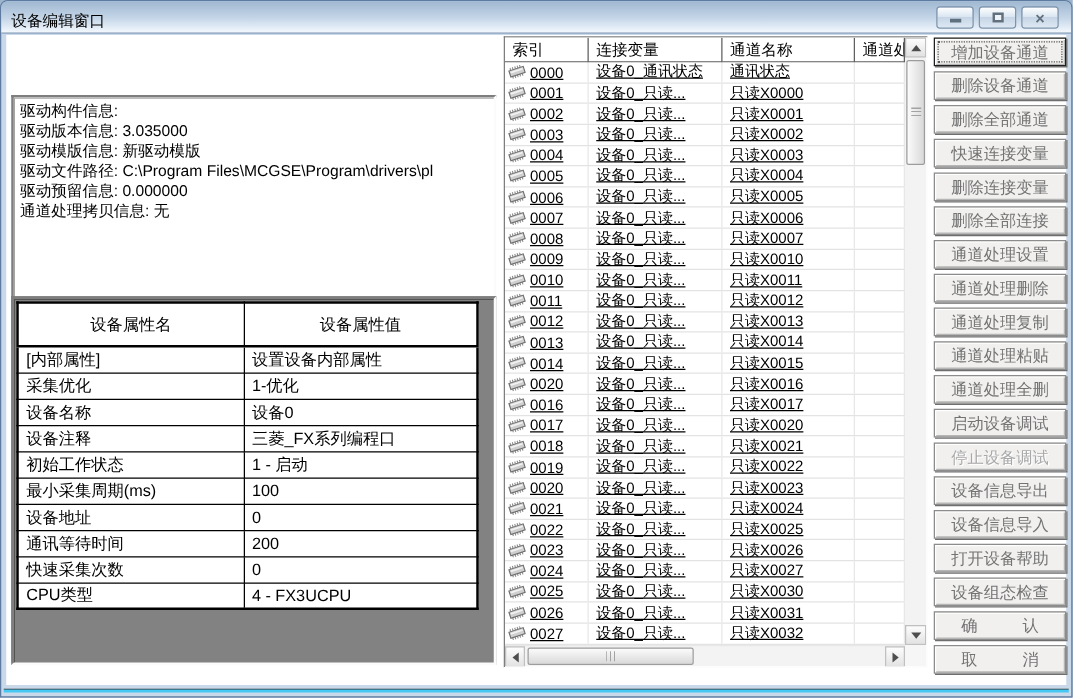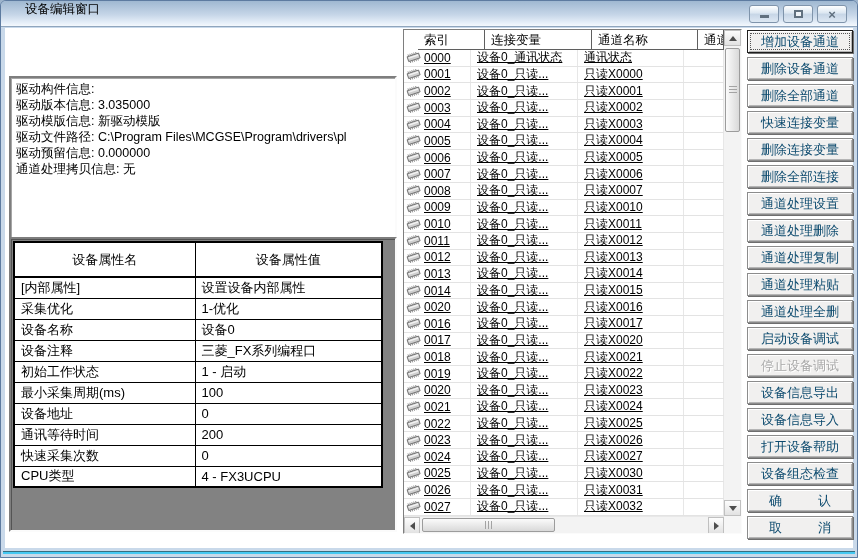--- a/index.html
+++ b/index.html
@@ -6,21 +6,21 @@
   html,body { width:858px; height:558px; overflow:hidden;
     font-family:"Liberation Sans", sans-serif; font-size:12.5px; color:#000; background:#9db4cc; }
 
   
   .window { position:absolute; inset:0; background:#c9d9ea; border-radius:6px 6px 0 0;
     border:1px solid #5d7везa; border:1px solid #5d7ba0; overflow:hidden; }
   .window::after { content:""; position:absolute; left:2px; right:2px; bottom:3px; height:3px;
     background:linear-gradient(#2e2e2e,#45c8f2 40%,#45c8f2); }
   .titlebar { position:absolute; left:0; right:0; top:0; height:26px;
     background:linear-gradient(#9fb8d1,#c6d6e8 55%,#e9f1fa 90%,#f4f8fc);
-    border-bottom:1px solid #8fa5bd; display:flex; align-items:flex-start; padding:0 24px; }
+    border-bottom:1px solid #8fa5bd; display:flex; align-items:flex-end; padding:0 8px; }
   .title { font-size:12.5px; color:#000; }
   .caption-group { position:absolute; top:4px; right:10px; display:flex; gap:4px; }
   .cap-btn { width:30px; height:18px; border:1px solid #7f94ab; border-radius:3px;
     background:linear-gradient(#feffff,#dbe6f1 45%,#c6d5e6 50%,#dde8f3);
     display:flex; align-items:center; justify-content:center; cursor:pointer; }
   .glyph-min { width:9px; height:3px; background:#60707f; margin-top:5px; }
   .glyph-max { width:9px; height:8px; border:2px solid #60707f; background:#eef3f8; }
   .glyph-close { font-size:13px; font-weight:bold; color:#60707f; line-height:1; }
 
   
@@ -41,21 +41,21 @@
   .prop-table col.c1 { width:181px; } .prop-table col.c2 { width:187px; }
   .prop-table th { height:35px; font-weight:normal; text-align:center;
     border:1px solid #000; border-bottom:2px solid #000; }
   .prop-table td { height:21px; padding:0 6px; border:1px solid #000; overflow:hidden;
     white-space:nowrap; }
   .prop-table { border:2px solid #000; }
 
   
   .ch-panel { position:absolute; left:398px; top:1px; width:339px; height:505px;
     border:1px solid; border-color:#7e7e7e #fbfbfb #fbfbfb #7e7e7e; background:#fff; overflow:hidden; }
-  .ch-header { position:absolute; left:14px; top:0; right:17px; height:20px; display:grid;
+  .ch-header { position:absolute; left:0; top:0; right:17px; height:20px; display:grid;
     grid-template-columns:67px 107px 106px 1fr; background:#fff; overflow:hidden; }
   .ch-hcell { border-right:1px solid #5f5f5f; border-bottom:1px solid #5f5f5f;
     padding:2px 0 0 6px; white-space:nowrap; overflow:hidden; }
   .ch-body { position:absolute; left:0; top:20px; right:17px; bottom:17px; overflow:hidden; }
   .ch-row { display:grid; grid-template-columns:67px 107px 106px 1fr; height:16.64px;
     border-bottom:1px solid #e3e3e3; font-size:12px;text-decoration:underline; }
   .ch-cell { padding:0 0 0 6px; border-right:1px solid #e7e7e7; white-space:nowrap;
     overflow:hidden; display:flex; align-items:center; }
   .ch-cell.idx { padding-left:2px; gap:3px; }
   .chip-icon { flex:0 0 auto; display:inline-flex; }
@@ -81,21 +81,21 @@
     background:repeating-linear-gradient(90deg,#a3a3a3 0 1px,transparent 1px 3px); }
   .tri { width:0; height:0; }
   .tri-up   { border-left:4px solid transparent; border-right:4px solid transparent; border-bottom:5px solid #4e4e4e; }
   .tri-down { border-left:4px solid transparent; border-right:4px solid transparent; border-top:5px solid #4e4e4e; }
   .tri-left { border-top:4px solid transparent; border-bottom:4px solid transparent; border-right:5px solid #4e4e4e; }
   .tri-right{ border-top:4px solid transparent; border-bottom:4px solid transparent; border-left:5px solid #4e4e4e; }
 
   
   .btn-col { position:absolute; left:742px; top:2px; width:106px; height:509px;
     display:flex; flex-direction:column; justify-content:space-between; }
-  .side-btn { height:23px; font-family:inherit; font-size:13px; color:#0c4a6e; white-space:pre;
+  .side-btn { height:23px; font-family:inherit; font-size:13px; color:#737373; white-space:pre;
     background:#f1f0ef; border:1px solid #8c8c8c; cursor:pointer;
     box-shadow:1px 1px 0 #6e6e6e, inset 1px 1px 0 #ffffff, inset -1px -1px 0 #b5b5b5; }
   .side-btn.focused { border-color:#1f1f1f; outline:1px dotted #555; outline-offset:-4px; }
   .side-btn.disabled { color:#a8a8a8; text-shadow:1px 1px 0 #fff; cursor:default;text-align:center; }
 </style>
 </head>
 <body>
 
 <div class="window">
   <div class="titlebar">

